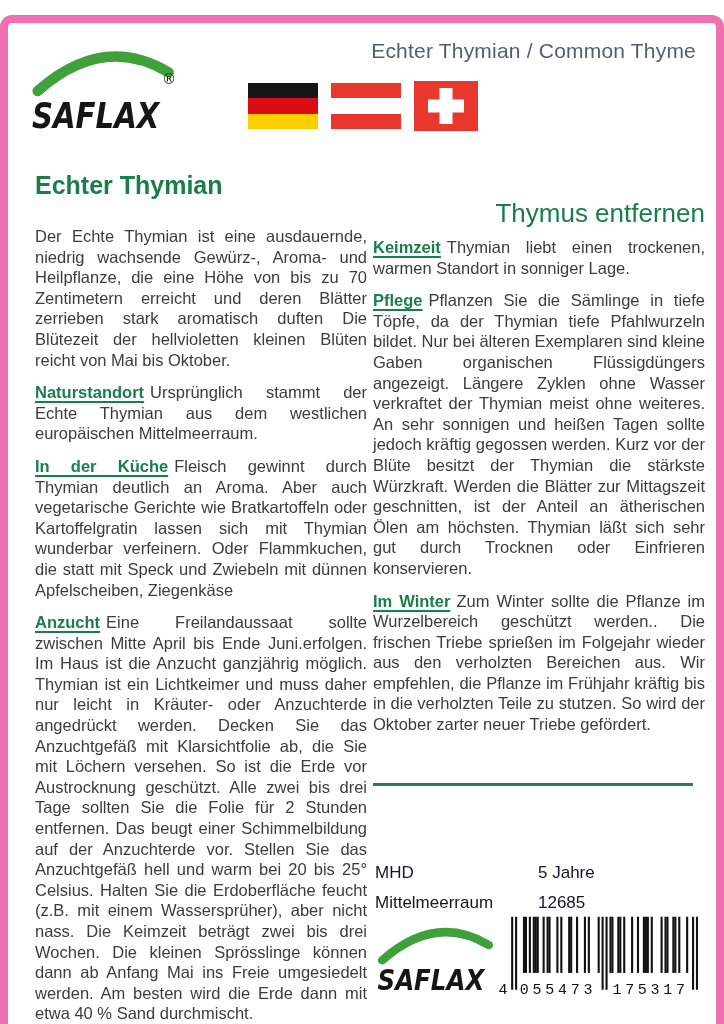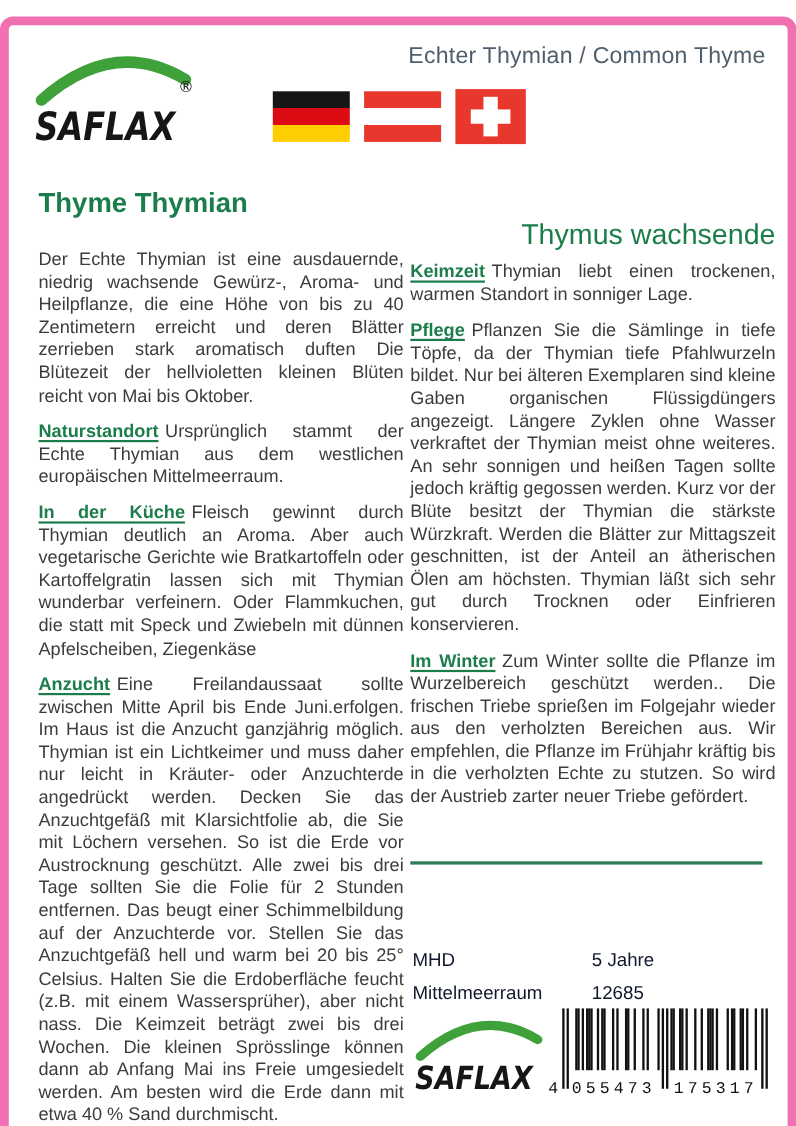--- a/index.html
+++ b/index.html
@@ -88,43 +88,43 @@
     <div class="flags">
       <div class="flag flag-de"></div>
       <div class="flag flag-at"></div>
       <div class="flag flag-ch">
         <span class="cross-v"></span>
         <span class="cross-h"></span>
       </div>
     </div>
 
     <div class="col col-left">
-      <h1 class="plant-title">Thyme Thymian</h1>
-      <p class="body">Der Echte Thymian ist eine ausdauernde, niedrig wachsende Gewürz-, Aroma- und Heilpflanze, die eine Höhe von bis zu 40 Zentimetern erreicht und deren Blätter zerrieben stark aromatisch duften Die Blütezeit der hellvioletten kleinen Blüten reicht von Mai bis Oktober.</p>
+      <h1 class="plant-title">Echter Thymian</h1>
+      <p class="body">Der Echte Thymian ist eine ausdauernde, niedrig wachsende Gewürz-, Aroma- und Heilpflanze, die eine Höhe von bis zu 70 Zentimetern erreicht und deren Blätter zerrieben stark aromatisch duften Die Blütezeit der hellvioletten kleinen Blüten reicht von Mai bis Oktober.</p>
       <p class="body">
         <span class="sec-head">Naturstandort</span><span>Ursprünglich stammt der Echte Thymian aus dem westlichen europäischen Mittelmeerraum.</span>
       </p>
       <p class="body">
         <span class="sec-head">In der Küche</span><span>Fleisch gewinnt durch Thymian deutlich an Aroma. Aber auch vegetarische Gerichte wie Bratkartoffeln oder Kartoffelgratin lassen sich mit Thymian wunderbar verfeinern. Oder Flammkuchen, die statt mit Speck und Zwiebeln mit dünnen Apfelscheiben, Ziegenkäse</span>
       </p>
       <p class="body">
         <span class="sec-head">Anzucht</span><span>Eine Freilandaussaat sollte zwischen Mitte April bis Ende Juni.erfolgen. Im Haus ist die Anzucht ganzjährig möglich. Thymian ist ein Lichtkeimer und muss daher nur leicht in Kräuter- oder Anzuchterde angedrückt werden. Decken Sie das Anzuchtgefäß mit Klarsichtfolie ab, die Sie mit Löchern versehen. So ist die Erde vor Austrocknung geschützt. Alle zwei bis drei Tage sollten Sie die Folie für 2 Stunden entfernen. Das beugt einer Schimmelbildung auf der Anzuchterde vor. Stellen Sie das Anzuchtgefäß hell und warm bei 20 bis 25° Celsius. Halten Sie die Erdoberfläche feucht (z.B. mit einem Wassersprüher), aber nicht nass. Die Keimzeit beträgt zwei bis drei Wochen. Die kleinen Sprösslinge können dann ab Anfang Mai ins Freie umgesiedelt werden. Am besten wird die Erde dann mit etwa 40 % Sand durchmischt.</span>
       </p>
     </div>
 
     <div class="col col-right">
-      <div class="latin">Thymus wachsende</div>
+      <div class="latin">Thymus entfernen</div>
       <p class="body">
         <span class="sec-head">Keimzeit</span><span>Thymian liebt einen trockenen, warmen Standort in sonniger Lage.</span>
       </p>
       <p class="body">
         <span class="sec-head">Pflege</span><span>Pflanzen Sie die Sämlinge in tiefe Töpfe, da der Thymian tiefe Pfahlwurzeln bildet. Nur bei älteren Exemplaren sind kleine Gaben organischen Flüssigdüngers angezeigt. Längere Zyklen ohne Wasser verkraftet der Thymian meist ohne weiteres. An sehr sonnigen und heißen Tagen sollte jedoch kräftig gegossen werden. Kurz vor der Blüte besitzt der Thymian die stärkste Würzkraft. Werden die Blätter zur Mittagszeit geschnitten, ist der Anteil an ätherischen Ölen am höchsten. Thymian läßt sich sehr gut durch Trocknen oder Einfrieren konservieren.</span>
       </p>
       <p class="body">
-        <span class="sec-head">Im Winter</span><span>Zum Winter sollte die Pflanze im Wurzelbereich geschützt werden.. Die frischen Triebe sprießen im Folgejahr wieder aus den verholzten Bereichen aus. Wir empfehlen, die Pflanze im Frühjahr kräftig bis in die verholzten Echte zu stutzen. So wird der Austrieb zarter neuer Triebe gefördert.</span>
+        <span class="sec-head">Im Winter</span><span>Zum Winter sollte die Pflanze im Wurzelbereich geschützt werden.. Die frischen Triebe sprießen im Folgejahr wieder aus den verholzten Bereichen aus. Wir empfehlen, die Pflanze im Frühjahr kräftig bis in die verholzten Teile zu stutzen. So wird der Oktober zarter neuer Triebe gefördert.</span>
       </p>
     </div>
 
     <div class="divider"></div>
 
     <div class="info">
       <div class="info-row">
         <span class="info-label">MHD</span>
         <span class="info-value">5 Jahre</span>
       </div>

